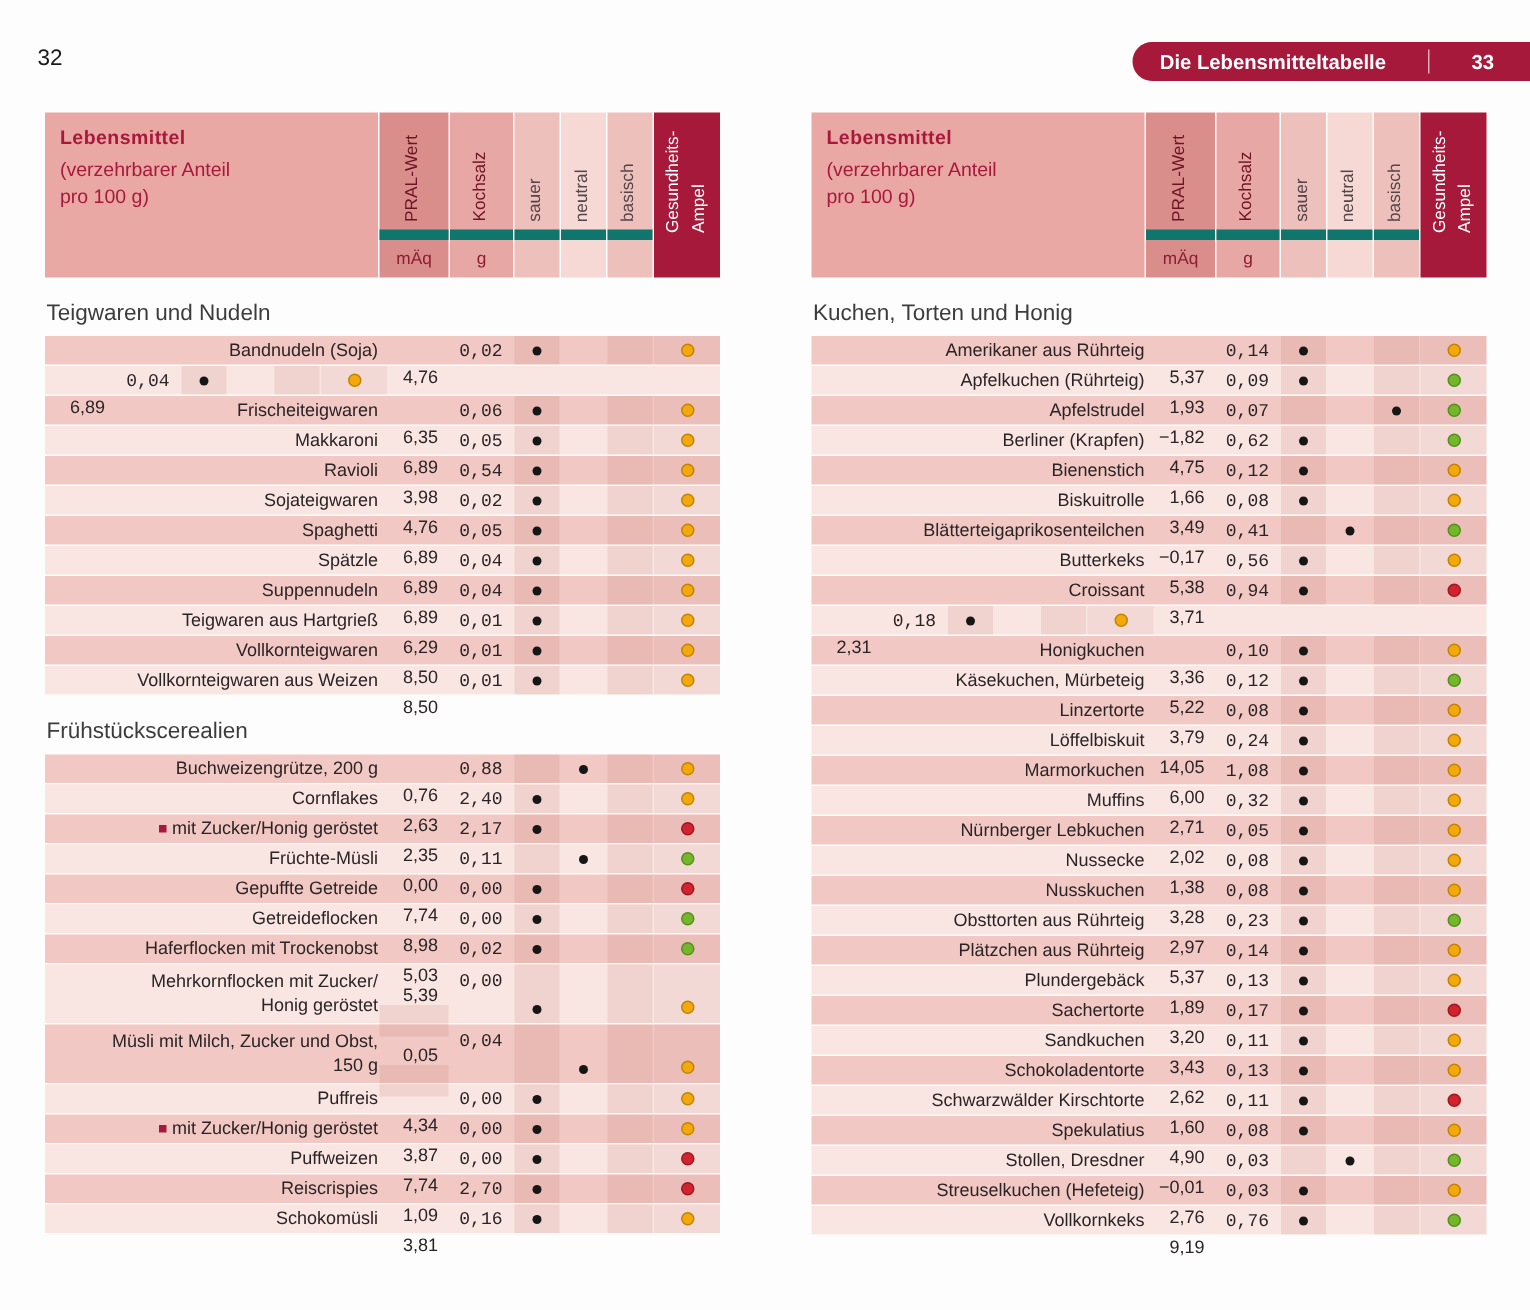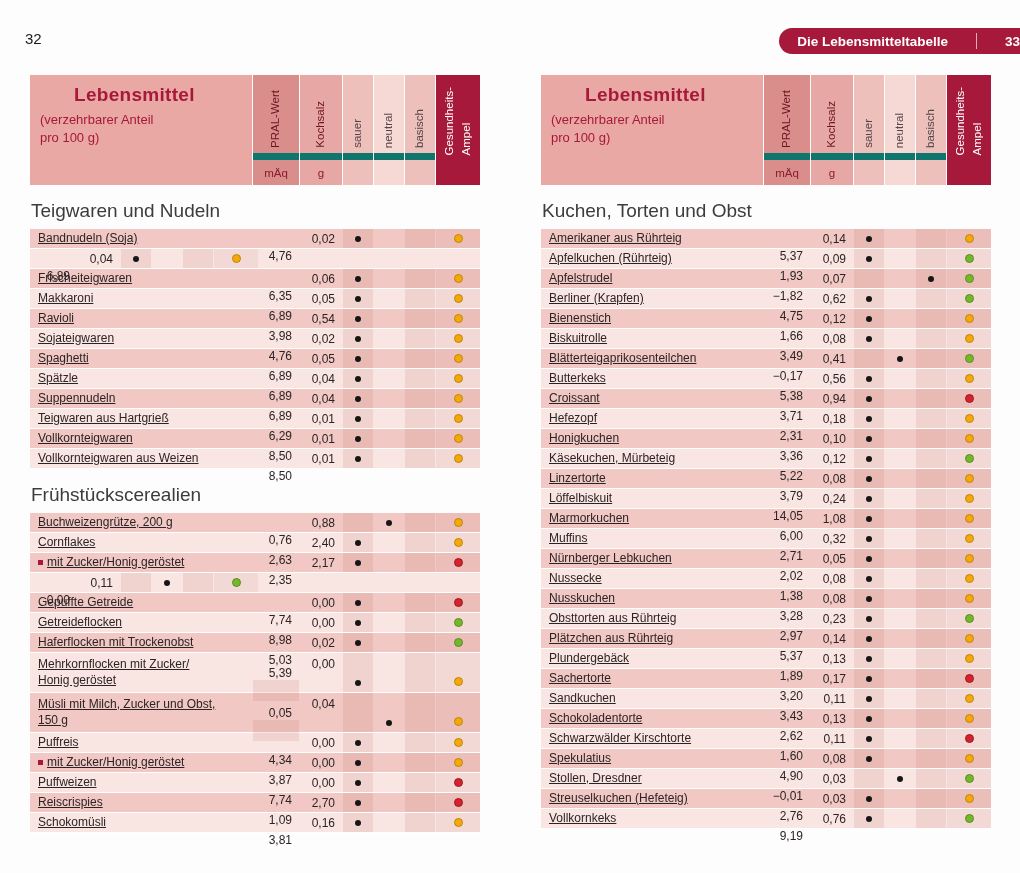--- a/index.html
+++ b/index.html
@@ -2,60 +2,60 @@
 <html><head>
 <meta charset="utf-8">
 <style>
   html,body { margin:0; padding:0; background:#ffffff; }
   body { font-family:"Liberation Sans", sans-serif; }
   .canvas { position:relative; width:1020px; height:873px; background:#fefdfd; overflow:hidden; }
 
   .page-num-left { position:absolute; top:30px; left:25px; font-size:15px; color:#1a1a1a; }
 
   .badge { position:absolute; top:28px; right:0; height:26px; background:#a6193a; color:#fff;
-           display:flex; align-items:center; gap:28px; padding:0 0 0 18px;
+           display:flex; align-items:center; gap:28px; padding:0 24px 0 18px;
            border-radius:13px 0 0 13px; font-weight:bold; font-size:13.5px;text-align:right; }
   .badge-sep { width:1px; height:16px; background:rgba(255,255,255,.65); }
 
   .col { position:absolute; top:75px; width:450px; }
   #left-col { left:30px; }
   #right-col { left:541px; }
 
   
   .tbl-header { display:flex; height:110px; }
   .th-title { flex:1; background:#eaa8a4; color:#a6193a; padding:9px 0 0 10px; box-sizing:border-box; }
-  .th-main { font-weight:bold; font-size:19px; margin-bottom:5px; letter-spacing:.3px;margin-left:34px; }
+  .th-main { font-weight:bold; font-size:13px; margin-bottom:5px; letter-spacing:.3px; }
   .th-sub { font-size:13px; line-height:1.4; }
   .th-col { display:flex; flex-direction:column; margin-left:1px; box-sizing:border-box; }
   .c-pral  { width:46px; background:#d98e8c; }
   .c-salt  { width:42px; background:#e7a7a4; }
   .c-sauer, .c-basisch { width:30px; background:#edc0bb; }
   .c-neutral { width:30px; background:#f6d9d4; }
   .c-ampelh { width:44px; background:#a6193a; }
   .th-rot { flex:1; display:flex; align-items:flex-end; justify-content:center; padding-bottom:5px; }
   .th-rot-text { writing-mode:vertical-rl; transform:rotate(180deg); font-size:11.5px; color:#6d1422;
                  line-height:1.5; white-space:nowrap; }
   .c-sauer .th-rot-text, .c-neutral .th-rot-text, .c-basisch .th-rot-text { color:#55454a; }
   .c-ampelh .th-rot-text { color:#ffffff; }
   .th-unit { height:25px; border-top:7px solid #0f766e; display:flex; align-items:center; justify-content:center;
              font-size:11.5px; color:#8c1c30; }
   .c-ampelh .th-unit { border-top:none; }
 
   
-  .section-title { font-size:19px; font-weight:400; color:#3c3c3c; margin:15px 0 7px 1px; }
+  .section-title { font-size:15px; font-weight:400; color:#3c3c3c; margin:15px 0 7px 1px; }
 
   .row { display:flex; height:19px; border-bottom:1px solid #fff; font-size:12px; color:#2b2426; }
   .row.odd  { background:#f1c8c3; }
   .row.even { background:#f9e6e2; }
   .row.tall { height:39px; }
   .cell { margin-left:1px; display:flex; align-items:center; box-sizing:border-box; }
-  .c-name { flex:1; margin-left:0; padding-left:8px; flex-direction:column; align-items:flex-start; justify-content:center;text-decoration:underline; }
+  .c-name { flex:1; margin-left:14px; padding-left:8px; flex-direction:column; align-items:flex-end; justify-content:center; }
   .nm { line-height:1.3; white-space:nowrap; display:flex; align-items:center; }
   .cv-pral { width:46px; background:rgba(193,110,104,.16);margin-top:27px; }
-  .cv-salt { width:42px; }
+  .cv-salt { width:42px;font-family:Liberation Mono, monospace; }
   .cv-dot  { width:30px; justify-content:center; }
   .cv-sauer, .cv-basisch { background:rgba(193,110,104,.16); }
   .cv-ampel { width:44px; justify-content:center; background:rgba(193,110,104,.10); }
   .num { justify-content:flex-end; padding-right:7px; }
   .tall .num, .tall .cv-dot, .tall .cv-ampel { align-items:flex-end; padding-bottom:21px; }
   .tall .cv-dot, .tall .cv-ampel { padding-bottom:6px; }
 
   .acid-dot { width:6px; height:6px; border-radius:50%; background:#161616; display:inline-block; }
   .ampel { width:9px; height:9px; border-radius:50%; display:inline-block; box-sizing:border-box; }
   .a-yellow { background:#f3a90c; border:1px solid #c08404; }
@@ -340,20 +340,23 @@
           <div class="cell cv-dot cv-sauer">
             <span class="acid-dot"></span>
           </div>
           <div class="cell cv-dot cv-neutral"></div>
           <div class="cell cv-dot cv-basisch"></div>
           <div class="cell cv-ampel">
             <span class="ampel a-red"></span>
           </div>
         </div>
         <div class="row even">
+          <div class="cell c-name">
+            <span class="nm">Früchte-Müsli</span>
+          </div>
           <div class="cell num cv-pral">0,00</div>
           <div class="cell num cv-salt">0,11</div>
           <div class="cell cv-dot cv-sauer"></div>
           <div class="cell cv-dot cv-neutral">
             <span class="acid-dot"></span>
           </div>
           <div class="cell cv-dot cv-basisch"></div>
           <div class="cell cv-ampel">
             <span class="ampel a-green"></span>
           </div>
@@ -549,21 +552,21 @@
           </div>
           <div class="th-unit"></div>
         </div>
         <div class="th-col c-ampelh">
           <div class="th-rot">
             <span class="th-rot-text"><span>Gesundheits-</span><br><span>Ampel</span></span>
           </div>
           <div class="th-unit"></div>
         </div>
       </div>
-      <h2 class="section-title">Kuchen, Torten und Obst</h2>
+      <h2 class="section-title">Kuchen, Torten und Honig</h2>
       <div class="tbl">
         <div class="row odd">
           <div class="cell c-name">
             <span class="nm">Amerikaner aus Rührteig</span>
           </div>
           <div class="cell num cv-pral">5,37</div>
           <div class="cell num cv-salt">0,14</div>
           <div class="cell cv-dot cv-sauer">
             <span class="acid-dot"></span>
           </div>
@@ -687,23 +690,20 @@
           <div class="cell cv-dot cv-sauer">
             <span class="acid-dot"></span>
           </div>
           <div class="cell cv-dot cv-neutral"></div>
           <div class="cell cv-dot cv-basisch"></div>
           <div class="cell cv-ampel">
             <span class="ampel a-red"></span>
           </div>
         </div>
         <div class="row even">
-          <div class="cell c-name">
-            <span class="nm">Hefezopf</span>
-          </div>
           <div class="cell num cv-pral">2,31</div>
           <div class="cell num cv-salt">0,18</div>
           <div class="cell cv-dot cv-sauer">
             <span class="acid-dot"></span>
           </div>
           <div class="cell cv-dot cv-neutral"></div>
           <div class="cell cv-dot cv-basisch"></div>
           <div class="cell cv-ampel">
             <span class="ampel a-yellow"></span>
           </div>

